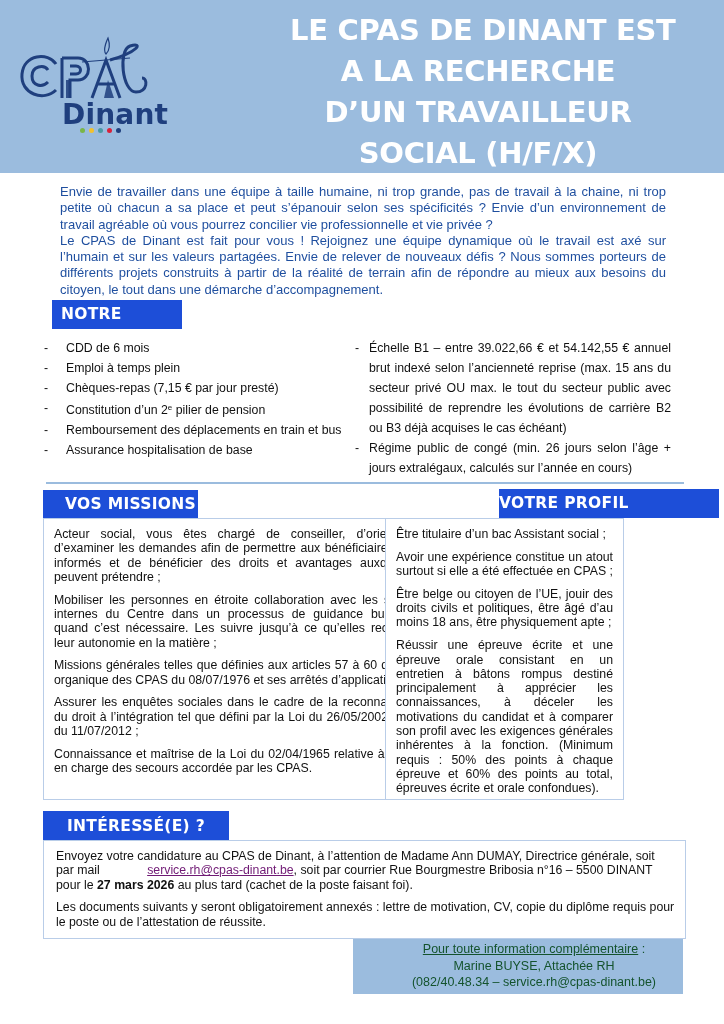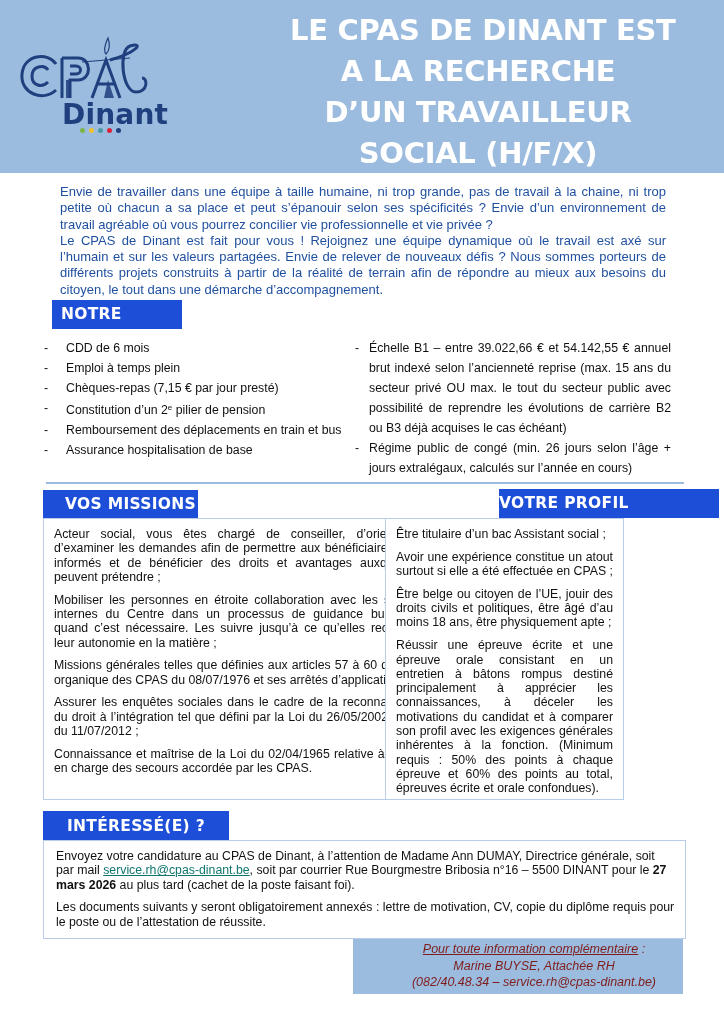--- a/index.html
+++ b/index.html
@@ -30,23 +30,23 @@
   .offer-right li::before { content: "-"; position: absolute; left: 0; }
 
   .divider { position: absolute; left: 46px; top: 482px; width: 638px; height: 2px; background: #9bbcde; }
 
   .box { position: absolute; border: 1px solid #b9cde8; background: #fff; }
   .box p { font-size: 12.3px; line-height: 14.3px; text-align: justify; margin-bottom: 8.5px; }
   .missions { left: 43px; top: 518px; width: 397px; height: 282px; padding: 8px 10px 0 10px; }
   .profil { left: 385px; top: 518px; width: 239px; height: 282px; padding: 8px 10px 8px 10px; }
   .interesse { left: 43px; top: 840px; width: 643px; height: 99px; padding: 8px 10px 0 12px; }
   .interesse p { text-align: left; }
-  .interesse a { color: #0f766e; text-decoration: underline; }
+  .interesse a { color: #701a75; text-decoration: underline; margin-left: 44px; }
 
-  .contact { position: absolute; left: 353px; top: 939px; width: 330px; height: 55px; background: #9bbcde; color: #7f1d1d; font-style: italic; font-size: 12.5px; line-height: 16.5px; text-align: center; padding-top: 2px; padding-left: 32px; }
+  .contact { position: absolute; left: 353px; top: 939px; width: 330px; height: 55px; background: #9bbcde; color: #14532d; font-size: 12.5px; line-height: 16.5px; text-align: center; padding-top: 2px; padding-left: 32px; }
   .contact .u { text-decoration: underline; }
 </style>
 </head>
 <body>
 
 <div class="header">
   <svg class="logo" viewBox="0 0 140 110">
     <g fill="none" stroke="#1f3f7e" stroke-width="3">
       <path d="M38 32 C30 20 6 22 4 42 C2 62 26 70 38 58"></path>
       <path d="M30 38 C26 32 14 34 14 44 C14 54 24 56 30 50"></path>

